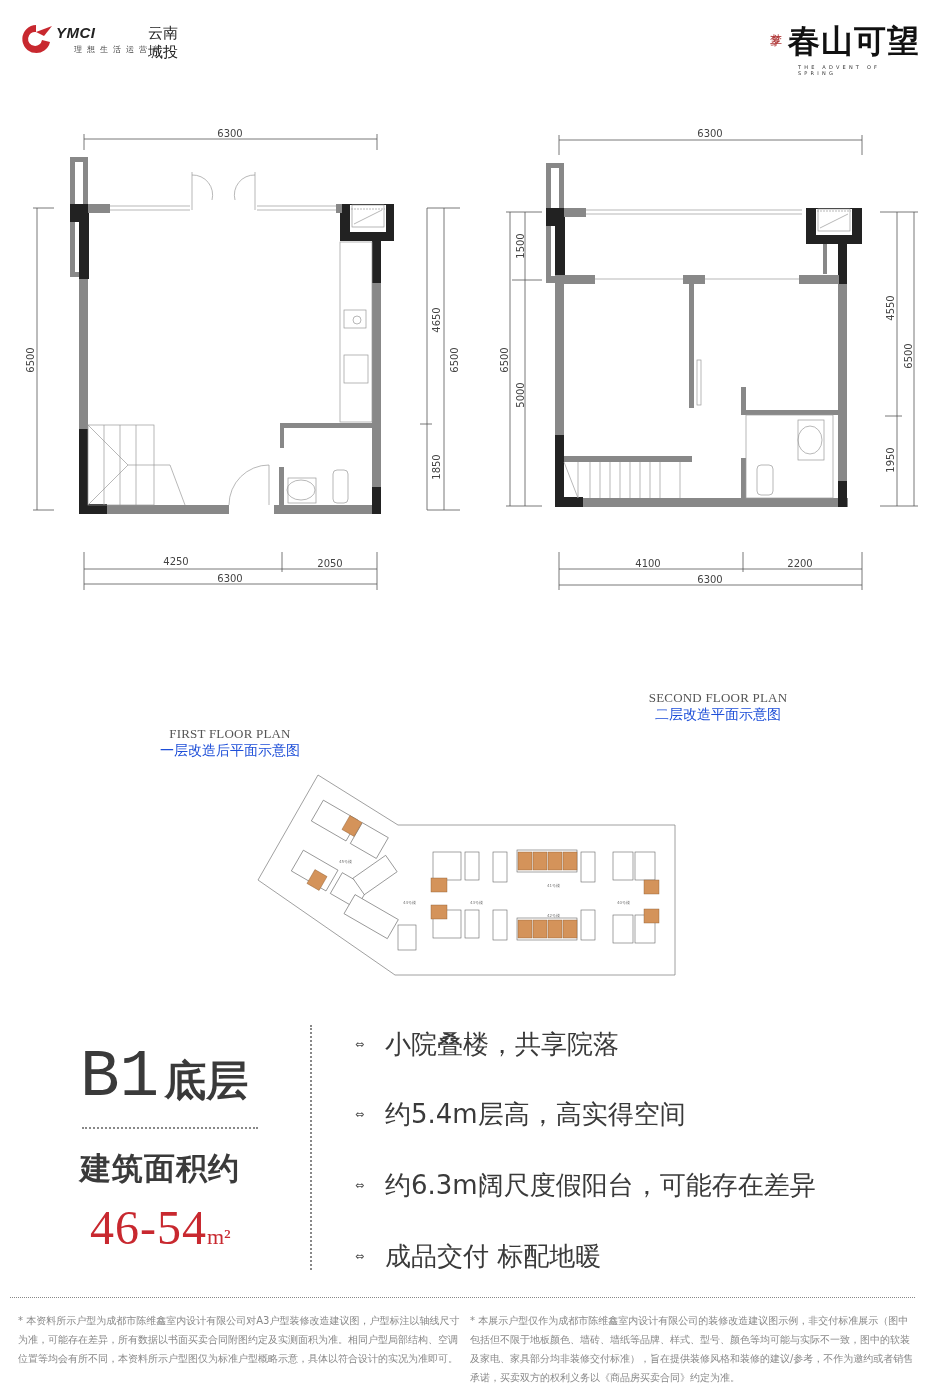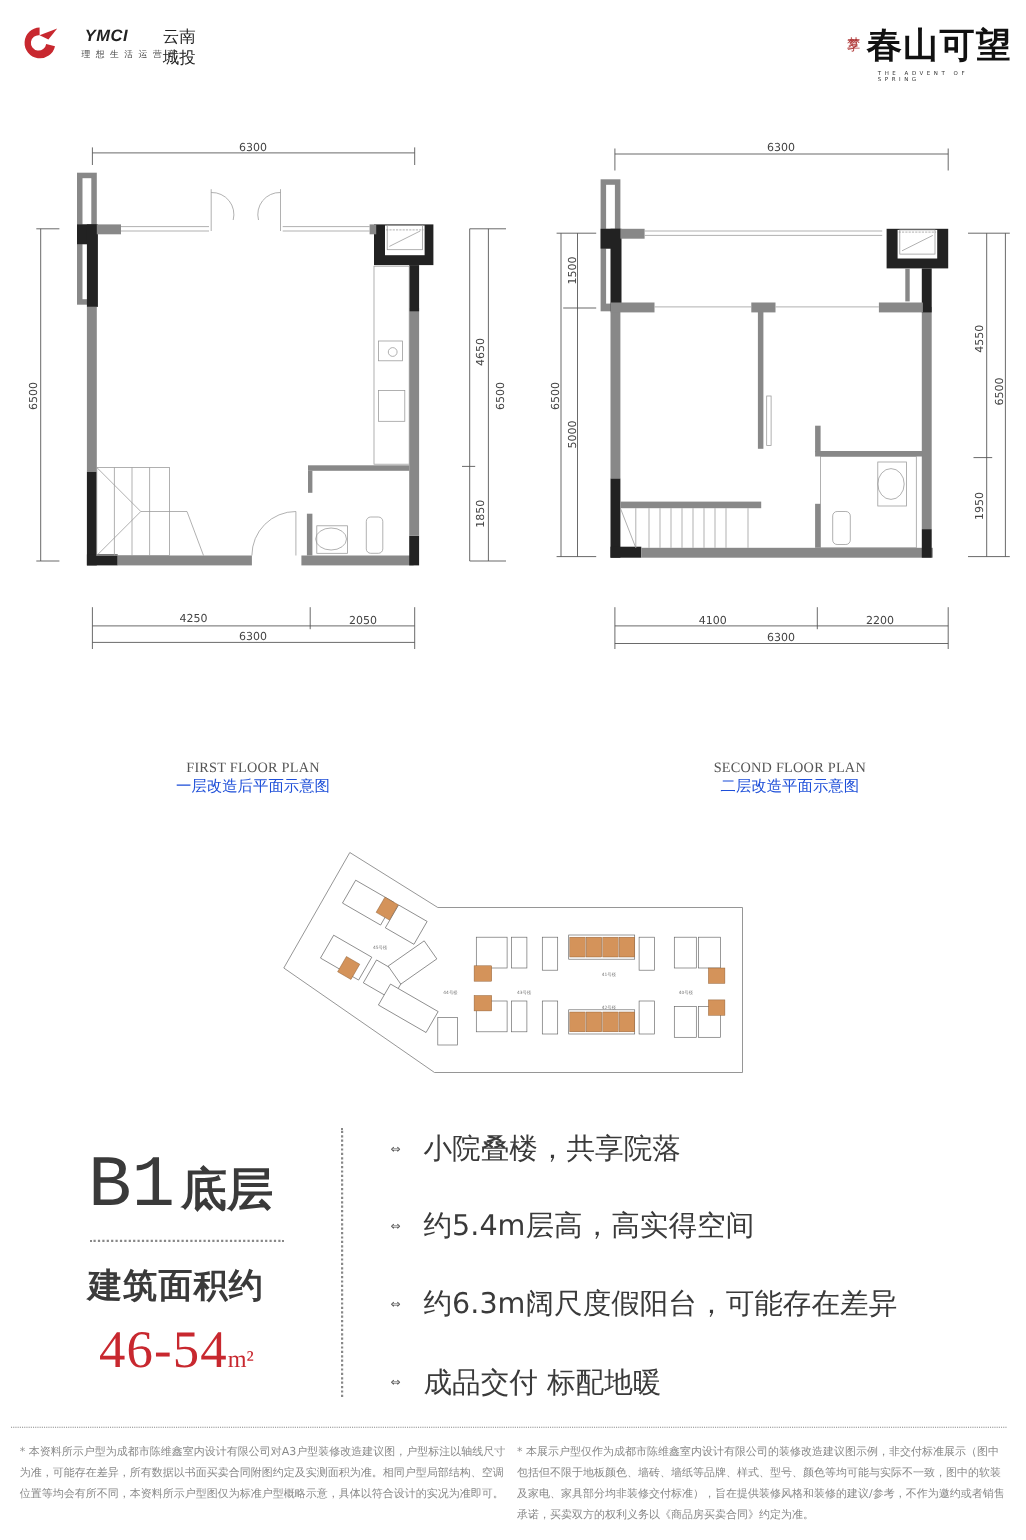--- a/index.html
+++ b/index.html
@@ -1,19 +1,19 @@
 <!DOCTYPE html>
 <html><head>
 <meta charset="utf-8">
 <style>
   html, body { margin:0; padding:0; background:#fff; }
   body { width:933px; height:1400px; position:relative; overflow:hidden;
          font-family:"DejaVu Sans", "Liberation Sans", sans-serif; color:#333; }
   .abs { position:absolute; }
-  .logo-text { font-family:"Liberation Sans", sans-serif; font-weight:bold; font-style:italic; color:#222; font-size:15px; letter-spacing:0.5px;margin-left:21px; }
+  .logo-text { font-family:"Liberation Sans", sans-serif; font-weight:bold; font-style:italic; color:#222; font-size:15px; letter-spacing:0.5px; }
   .logo-cn { font-size:15px; color:#222; }
   .logo-sub { font-size:8px; color:#444; letter-spacing:5px; }
   .brand-prefix { font-family:"DejaVu Serif", serif; color:#b03a3a; font-size:12px; writing-mode:vertical-rl; line-height:1; }
   .brand-main { font-family:"DejaVu Serif", serif; font-weight:bold; font-size:32px; color:#111; letter-spacing:1px; }
   .brand-en { font-size:5px; letter-spacing:3.2px; color:#333; }
   .plan-caption-en { font-family:"Liberation Serif", serif; font-size:13px; color:#555; letter-spacing:0.2px; text-align:center; }
   .plan-caption-cn { font-family:"DejaVu Serif", serif; font-size:14px; color:#1d4ed8; text-align:center; }
   .unit-code { font-family:Liberation Mono, monospace; font-size:66px; color:#3a3a3a; }
   .unit-level { font-family:"DejaVu Serif", serif; font-size:42px; color:#3a3a3a; font-weight:bold; }
   .area-label { font-family:"DejaVu Serif", serif; font-size:31px; color:#3a3a3a; font-weight:bold; letter-spacing:1px; }
@@ -122,21 +122,21 @@
       <line x1="170" y1="465" x2="185" y2="505"></line>
     <ellipse cx="301" cy="490" rx="14" ry="10"></ellipse>
       <rect x="288" y="478" width="28" height="25"></rect>
     <rect x="333" y="470" width="15" height="33" rx="4"></rect>
     <rect x="352" y="205" width="32" height="22"></rect>
       <line x1="354" y1="224" x2="382" y2="210"></line>
     <line x1="351" y1="209" x2="385" y2="209" stroke-dasharray="2 1"></line>
   </g>
 </svg>
 
-<div class="abs" style="left:90px; top:690px; width:280px;">
+<div class="abs" style="left:90px; top:726px; width:280px;">
   <div class="plan-caption-en">FIRST FLOOR PLAN</div>
   <div class="plan-caption-cn">一层改造后平面示意图</div>
 </div>
 
 <svg class="abs" style="left:466px; top:115px;" width="467" height="480" viewBox="466 115 467 480">
   <g stroke="#555" stroke-width="0.8" fill="none">
     <line x1="559" y1="140" x2="862" y2="140"></line>
       <line x1="559" y1="135" x2="559" y2="155"></line>
       <line x1="862" y1="135" x2="862" y2="155"></line>
     <line x1="510" y1="212" x2="510" y2="506"></line>

